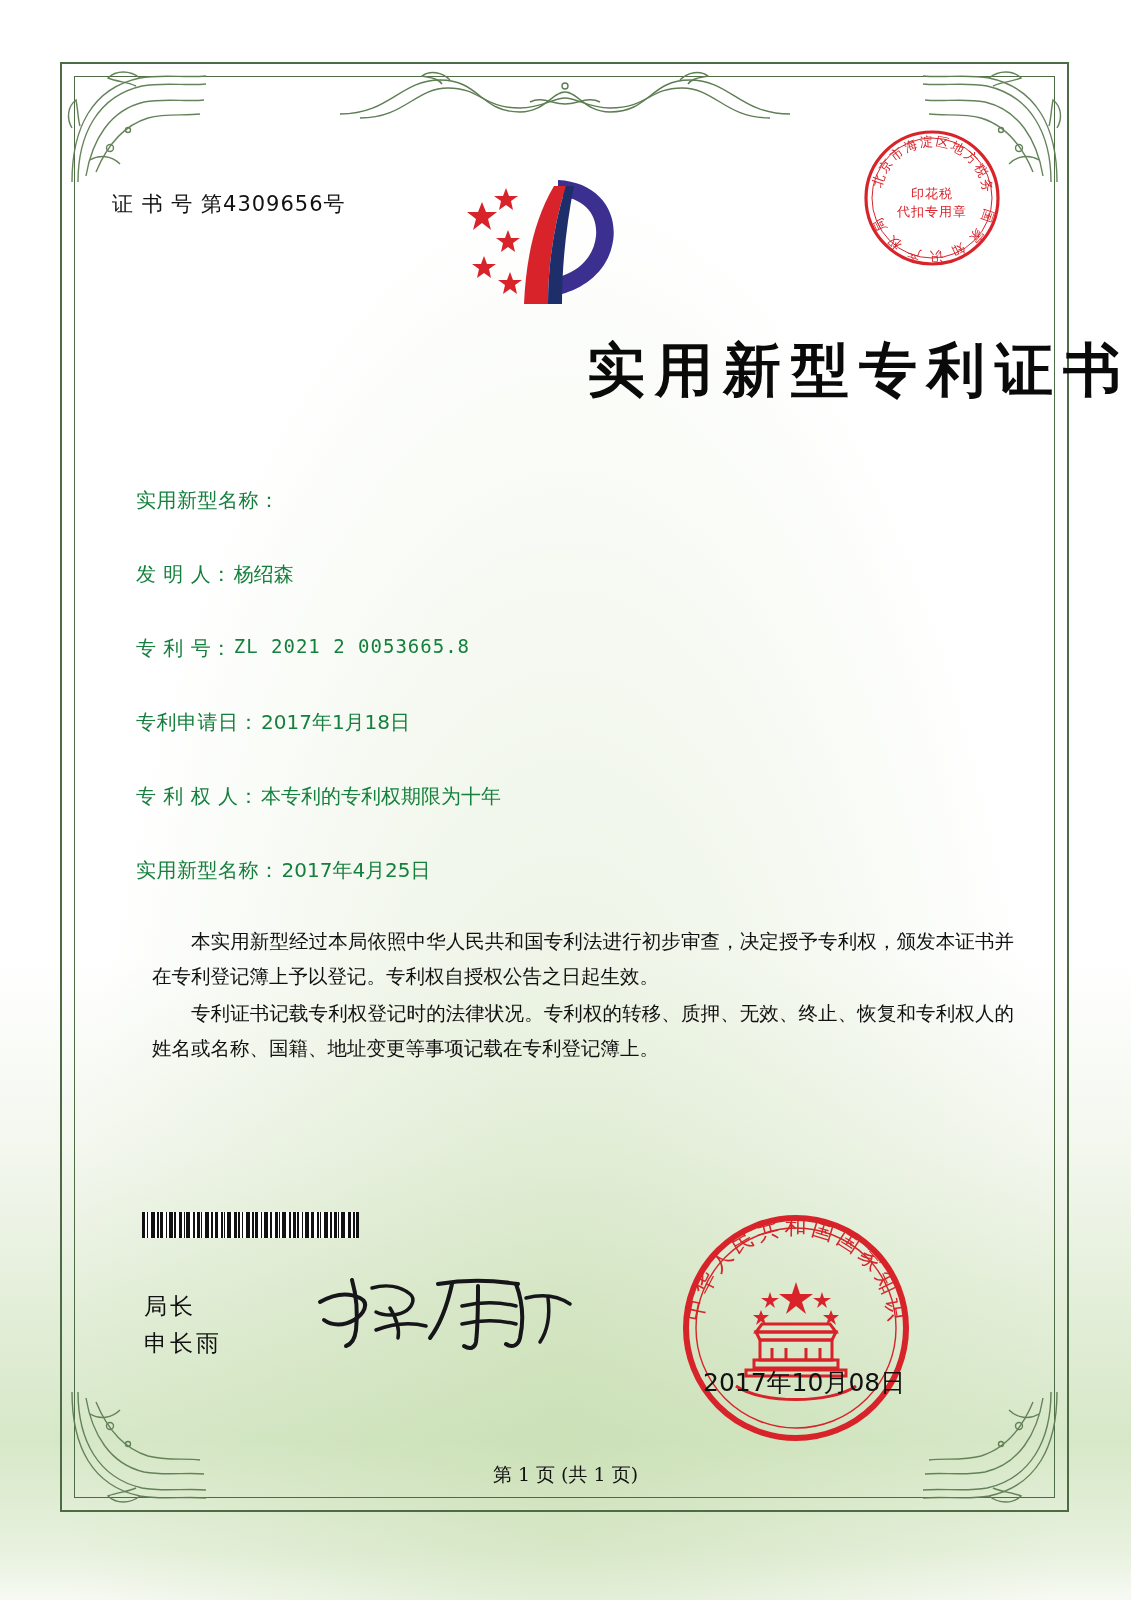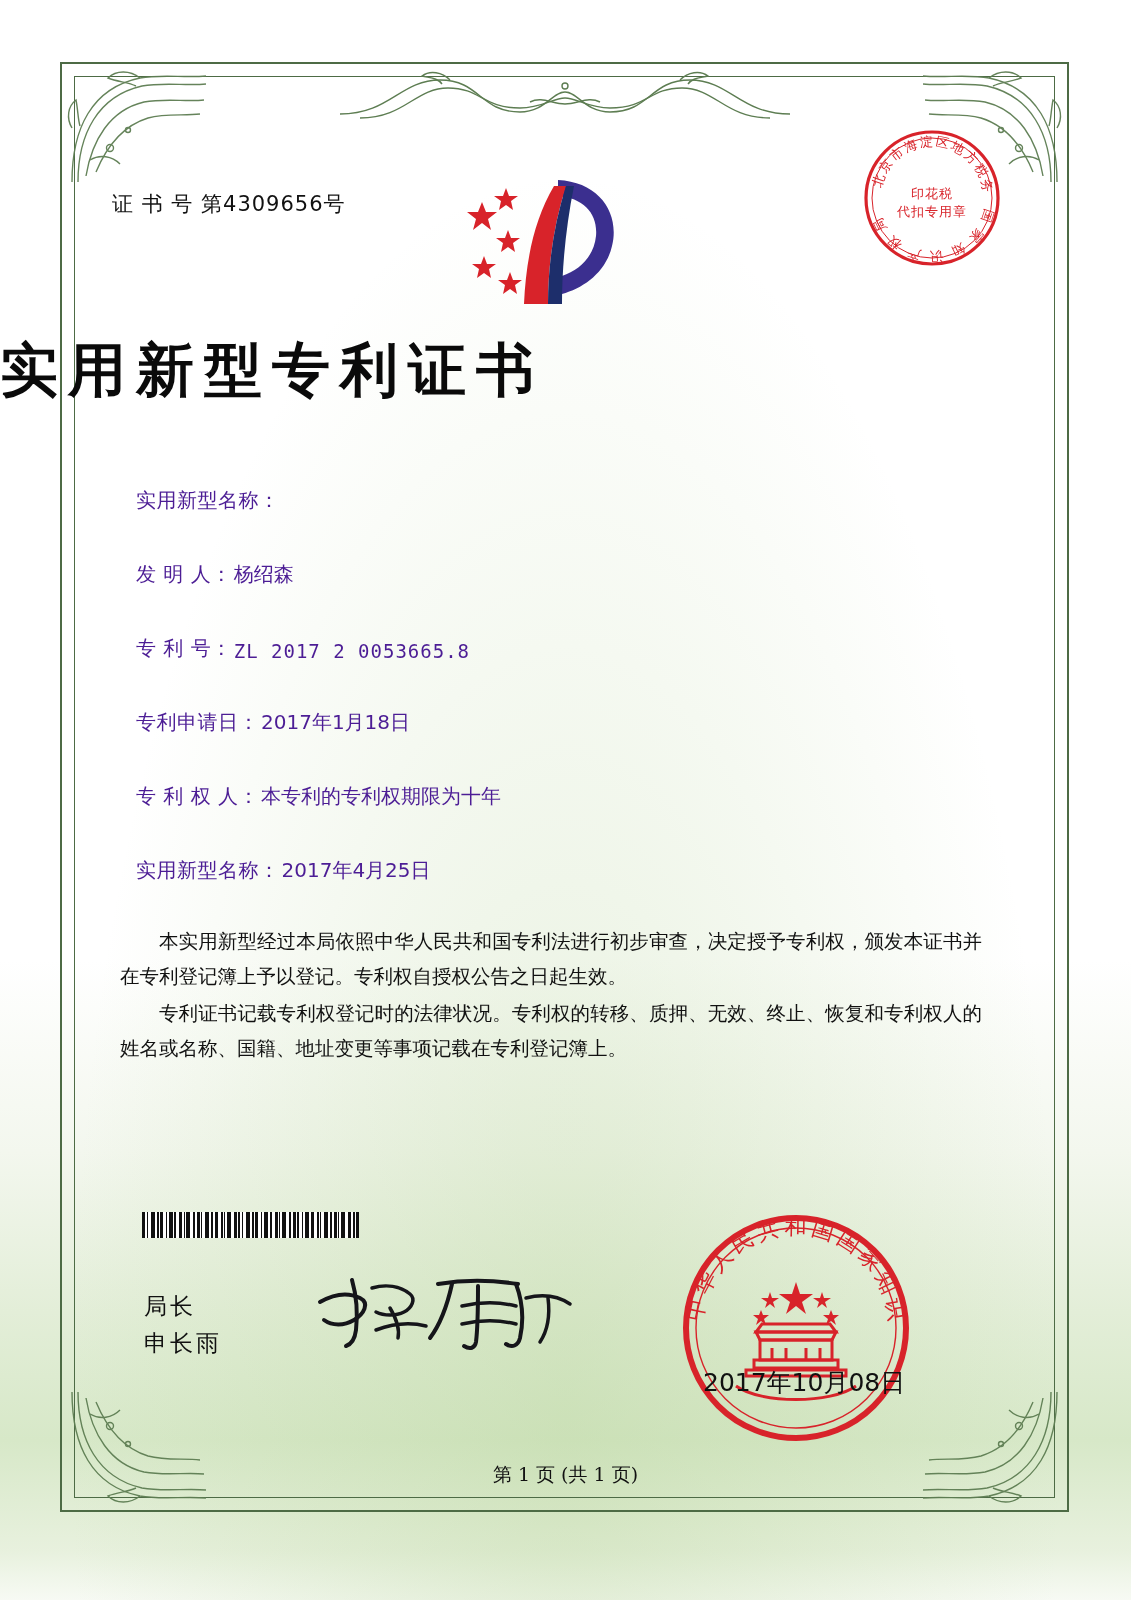--- a/index.html
+++ b/index.html
@@ -104,40 +104,40 @@
     left: 858px; top: 124px;
     width: 148px; height: 148px;
   }
   .tax-seal svg { display: block; width: 100%; height: 100%; }
 
   
   .main-title {
     position: absolute;
     left: 0; top: 332px;
     width: 1131px;
-    text-align: left;
+    text-align: right;
     font-family: "DejaVu Serif", "Liberation Serif", serif;
     font-weight: bold;
     font-size: 58px;
     letter-spacing: 10px;
     color: #0a0a0a;
   }
 
   
   .fields {
     position: absolute;
     left: 136px; top: 487px;
     width: 860px;
   }
   .field-row {
     display: flex;
-    align-items: flex-end;
+    align-items: flex-start;
     margin-bottom: 47px;
     font-size: 20px;
-    color: #4c1d95;
+    color: #15803d;
     white-space: nowrap;
   }
   .field-label {
     font-family: "DejaVu Sans", "Liberation Sans", sans-serif;
     font-size: 20px;
     letter-spacing: 0.5px;
   }
   .field-value {
     font-family: "DejaVu Sans", "Liberation Sans", sans-serif;
     font-size: 20px;
@@ -145,21 +145,21 @@
   }
   .field-value.mono {
     font-family: "DejaVu Sans Mono", "Liberation Mono", monospace;
     font-size: 19px;
     letter-spacing: 1px;
   }
 
   
   .body-text {
     position: absolute;
-    left: 120px; top: 924px;
+    left: 152px; top: 924px;
     width: 862px;
     font-family: "DejaVu Serif", "Liberation Serif", serif;
     font-size: 19.5px;
     line-height: 35px;
     color: #111;
     text-align: justify;
   }
   .body-text p {
     margin: 0 0 2px 0;
     text-indent: 2em;
@@ -336,21 +336,21 @@
   <div class="fields">
     <div class="field-row">
       <span class="field-label">实用新型名称：</span>
     </div>
     <div class="field-row">
       <span class="field-label">发  明  人：</span>
       <span class="field-value">杨绍森</span>
     </div>
     <div class="field-row">
       <span class="field-label">专  利  号：</span>
-      <span class="field-value mono">ZL 2017 2 0053665.8</span>
+      <span class="field-value mono">ZL 2021 2 0053665.8</span>
     </div>
     <div class="field-row">
       <span class="field-label">专利申请日：</span>
       <span class="field-value">2017年1月18日</span>
     </div>
     <div class="field-row">
       <span class="field-label">专 利 权 人：</span>
       <span class="field-value">本专利的专利权期限为十年</span>
     </div>
     <div class="field-row">

